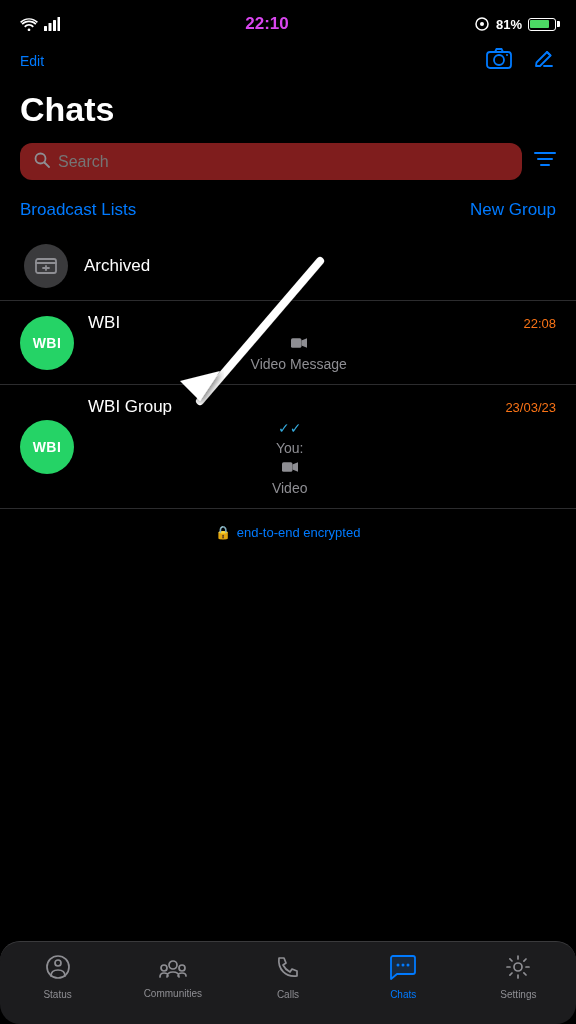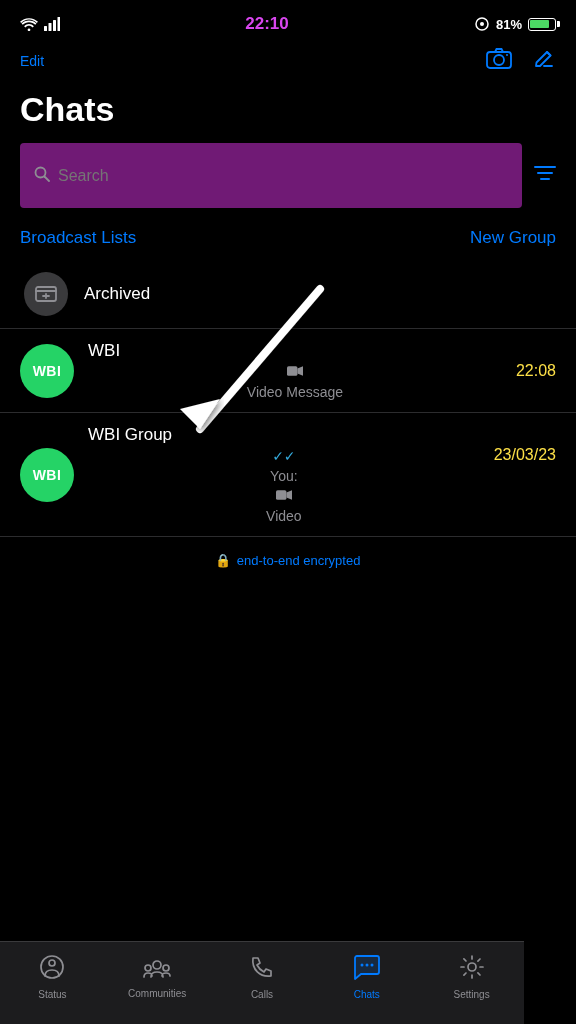--- a/index.html
+++ b/index.html
@@ -100,23 +100,23 @@
 
     
     .search-container {
       padding: 0 20px 16px;
       display: flex;
       gap: 12px;
       align-items: center;
     }
     .search-bar {
       flex: 1;
-      background: #701a75;
-      border-radius: 4px;
-      padding: 23px 14px;
+      background: #7f1d1d;
+      border-radius: 12px;
+      padding: 9px 14px;
       display: flex;
       align-items: center;
       gap: 8px;
     }
     .search-icon {
       color: #8e8e93;
       font-size: 15px;
     }
     .search-input {
       background: transparent;
@@ -206,25 +206,25 @@
       color: #8e8e93;
       display: flex;
       align-items: center;
       gap: 4px;
       white-space: nowrap;
       overflow: hidden;
       text-overflow: ellipsis;
       flex-direction: column;
     }
     .chat-time {
-      font-size: 16px;
-      color: #fde047;
+      font-size: 13px;
+      color: #f97316;
       white-space: nowrap;
       align-self: flex-start;
-      margin-top: 21px;
+      margin-top: 3px;
     }
 
     
     .encryption-notice {
       text-align: center;
       padding: 16px 20px;
       font-size: 13px;
       color: #8e8e93;
       display: flex;
       align-items: center;
@@ -233,26 +233,27 @@
     }
     .encryption-link {
       color: #007aff;
     }
 
     
     .tab-bar {
       position: fixed;
       bottom: 0;
       left: 0;
-      width: 524px;
+      width: 576px;
       background: #1c1c1e;
       border-top: 0.5px solid #3a3a3c;
       display: flex;
       height: 83px;
       padding-bottom: 20px;
+      border-radius: 20px;
     }
     .tab-item {
       flex: 1;
       display: flex;
       flex-direction: column;
       align-items: center;
       justify-content: center;
       gap: 3px;
       cursor: pointer;
       padding-top: 8px;

